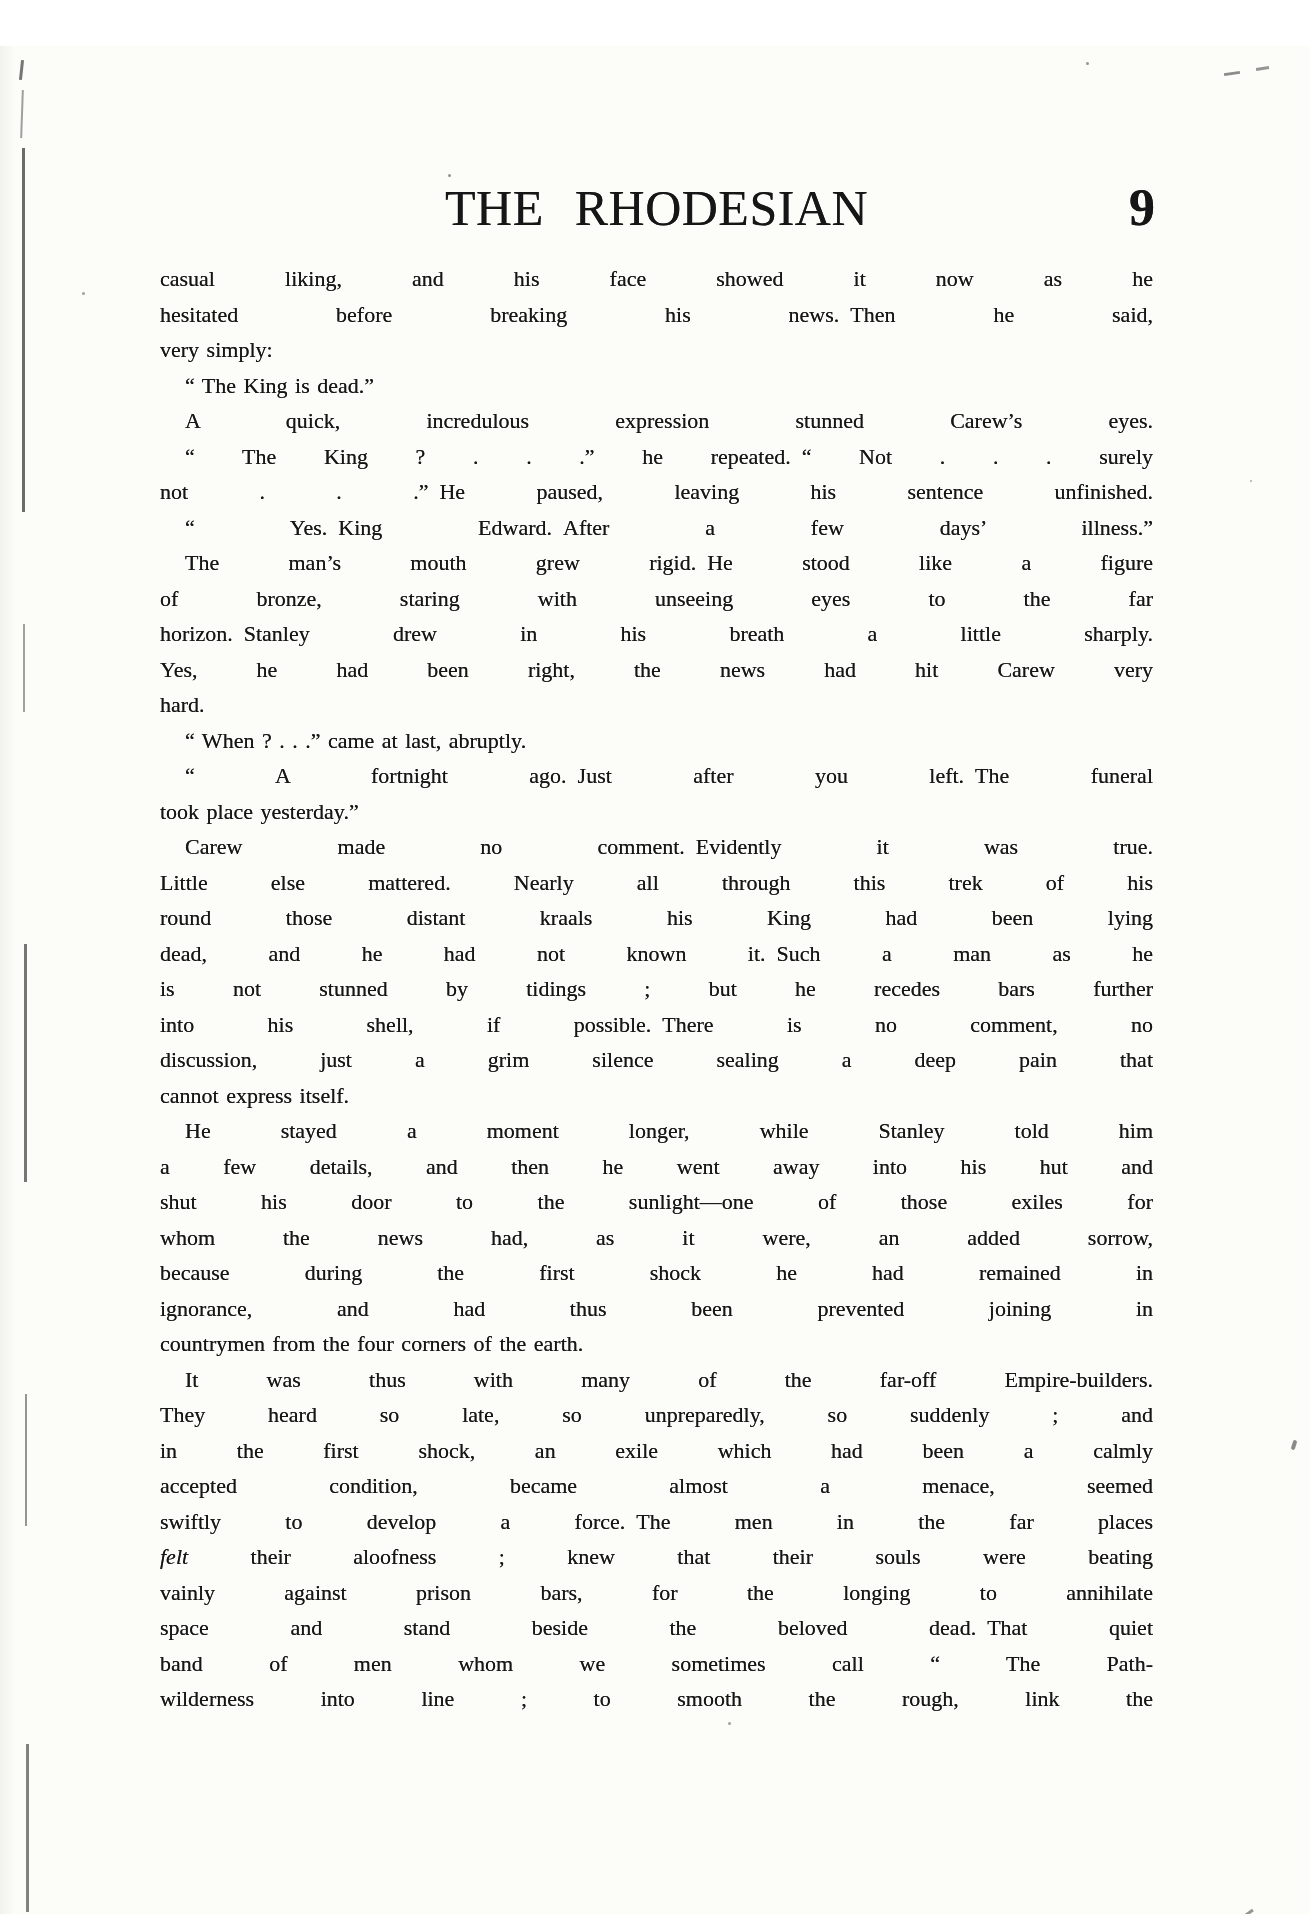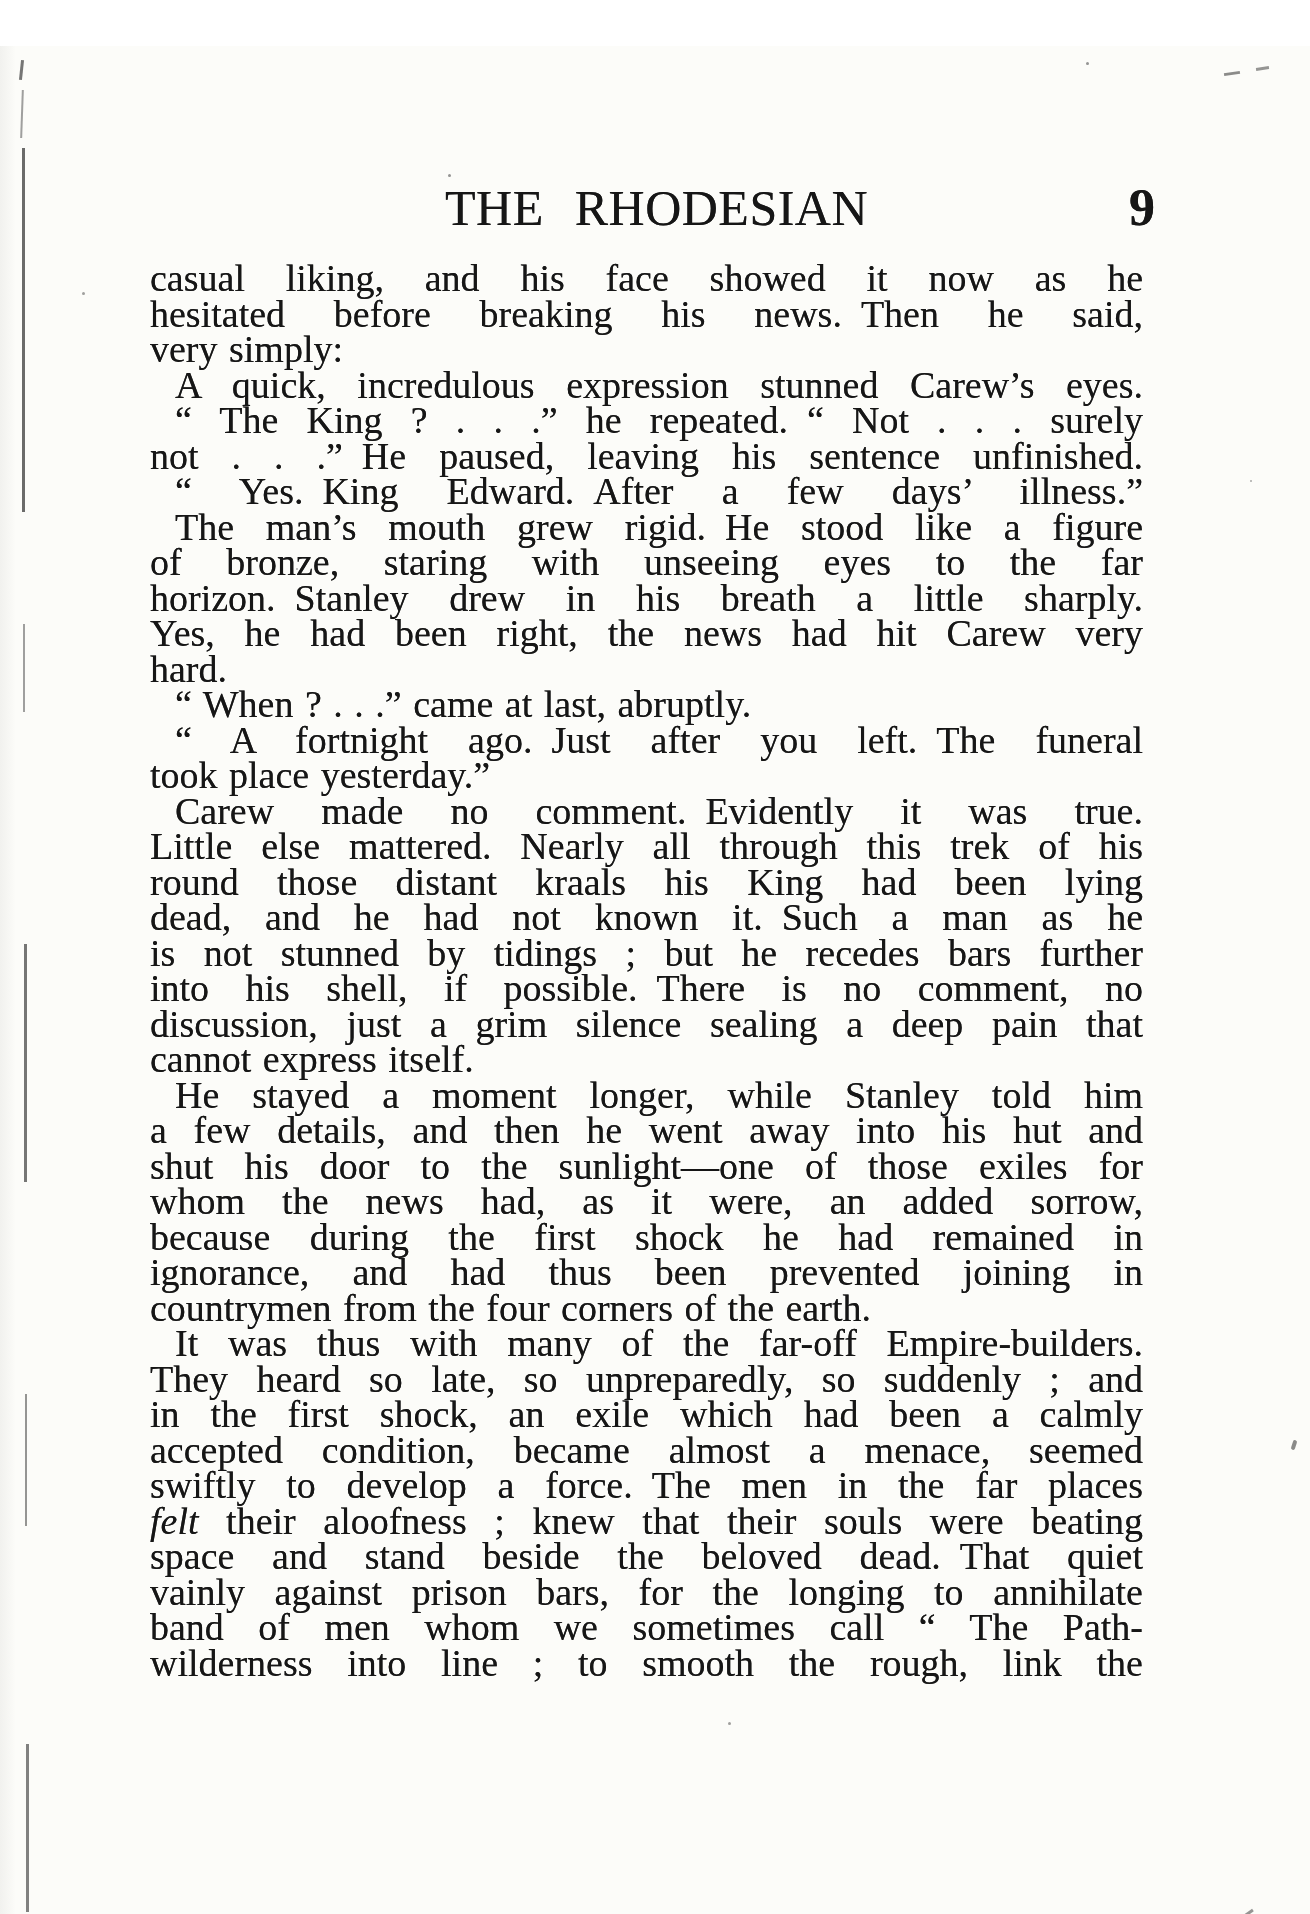--- a/index.html
+++ b/index.html
@@ -18,22 +18,22 @@
     font-size:50px;line-height:1;letter-spacing:.5px;word-spacing:18px;
     white-space:nowrap;
     text-shadow:0 0 .6px rgba(10,10,10,.8);
   }
   .page-number{
     position:absolute;right:155px;top:136px;
     font-size:52px;line-height:1;font-weight:bold;
     text-shadow:0 0 .5px rgba(10,10,10,.8);
   }
   .page-body{
-    position:absolute;left:150px;top:215px;width:993px;
-    font-size:38px;line-height:35.5px;word-spacing:2px;
+    position:absolute;left:160px;top:215px;width:993px;
+    font-size:22px;line-height:35.5px;word-spacing:2px;
     text-shadow:0 0 .6px rgba(10,10,10,.75);
   }
   .line{min-height:35.5px;}
   .line.j{text-align:justify;text-align-last:justify;}
   .line.l{text-align:left;}
   .line.indent{text-indent:25px;}
   .line em{}
   
   .artifacts{position:absolute;inset:0;pointer-events:none;}
   .a{position:absolute;background:#2e2e2e;display:block;}
@@ -45,20 +45,21 @@
 <div class="page">
 
   <div class="running-title">THE RHODESIAN</div>
 
   <div class="page-number">9</div>
 
   <div class="page-body">
       <div class="line j"><span>casual liking, and his face showed it now as he</span></div>
       <div class="line j"><span>hesitated before breaking his news. Then he said,</span></div>
       <div class="line l"><span>very simply:</span></div>
+      <div class="line l indent"><span>“ The King is dead.”</span></div>
       <div class="line j indent"><span>A quick, incredulous expression stunned Carew’s eyes.</span></div>
       <div class="line j indent"><span>“ The King ? . . .” he repeated. “ Not . . . surely</span></div>
       <div class="line j"><span>not . . .” He paused, leaving his sentence unfinished.</span></div>
       <div class="line j indent"><span>“ Yes. King Edward. After a few days’ illness.”</span></div>
       <div class="line j indent"><span>The man’s mouth grew rigid. He stood like a figure</span></div>
       <div class="line j"><span>of bronze, staring with unseeing eyes to the far</span></div>
       <div class="line j"><span>horizon. Stanley drew in his breath a little sharply.</span></div>
       <div class="line j"><span>Yes, he had been right, the news had hit Carew very</span></div>
       <div class="line l"><span>hard.</span></div>
       <div class="line l indent"><span>“ When ? . . .” came at last, abruptly.</span></div>
@@ -78,22 +79,22 @@
       <div class="line j"><span>whom the news had, as it were, an added sorrow,</span></div>
       <div class="line j"><span>because during the first shock he had remained in</span></div>
       <div class="line j"><span>ignorance, and had thus been prevented joining in</span></div>
       <div class="line l"><span>countrymen from the four corners of the earth.</span></div>
       <div class="line j indent"><span>It was thus with many of the far-off Empire-builders.</span></div>
       <div class="line j"><span>They heard so late, so unpreparedly, so suddenly ; and</span></div>
       <div class="line j"><span>in the first shock, an exile which had been a calmly</span></div>
       <div class="line j"><span>accepted condition, became almost a menace, seemed</span></div>
       <div class="line j"><span>swiftly to develop a force. The men in the far places</span></div>
       <div class="line j"><em>felt</em><span> their aloofness ; knew that their souls were beating</span></div>
+      <div class="line j"><span>vainly against prison bars, for the longing to annihilate</span></div>
       <div class="line j"><span>space and stand beside the beloved dead. That quiet</span></div>
-      <div class="line j"><span>vainly against prison bars, for the longing to annihilate</span></div>
       <div class="line j"><span>band of men whom we sometimes call “ The Path-</span></div>
       <div class="line j"><span>wilderness into line ; to smooth the rough, link the</span></div>
     </div>
 
   <div class="artifacts">
     <i class="a" style="left:20px;top:14px;width:3px;height:20px;opacity:.65;transform:rotate(6deg)"></i>
     <i class="a" style="left:21px;top:44px;width:2px;height:48px;opacity:.45;transform:rotate(2deg)"></i>
     <i class="a" style="left:22px;top:102px;width:3px;height:364px;opacity:.7"></i>
     <i class="a" style="left:23px;top:578px;width:2px;height:88px;opacity:.45"></i>
     <i class="a" style="left:24px;top:898px;width:3px;height:238px;opacity:.65"></i>

